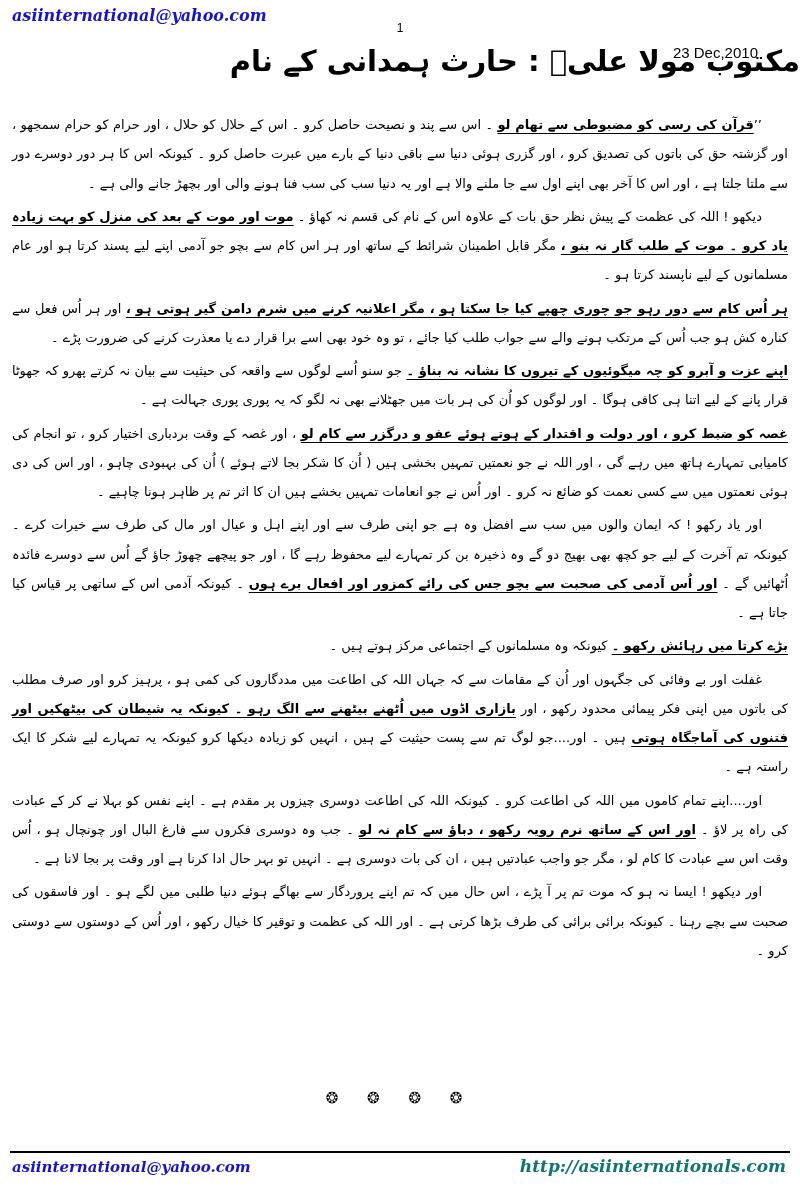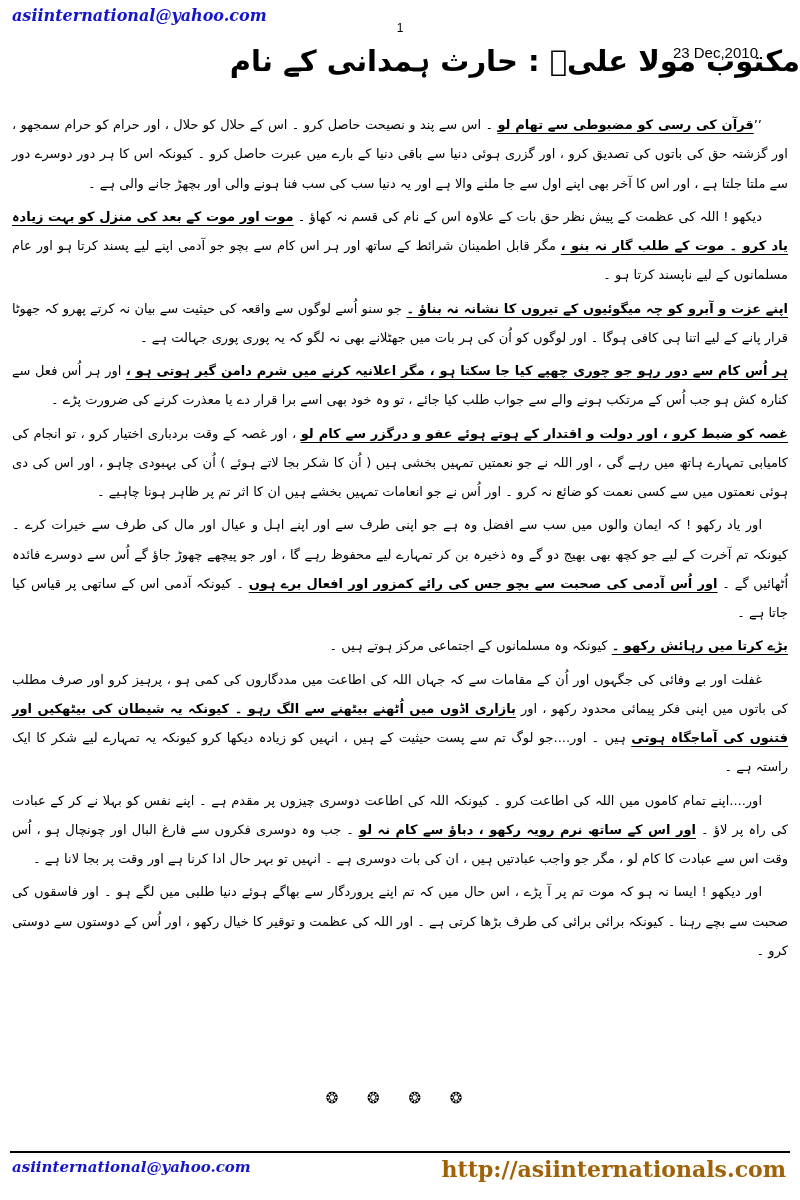--- a/index.html
+++ b/index.html
@@ -53,41 +53,41 @@
     position:absolute;top:1151px;left:10px;right:10px;
     border-top:2px solid #000;height:0;
   }
   .footer-email{
     position:absolute;top:1158px;left:12px;
     font-family:"DejaVu Serif",serif;font-style:italic;font-weight:bold;
     font-size:15px;color:#1414cc;text-decoration:none;
   }
   .footer-site{
     position:absolute;top:1156px;right:14px;
-    font-family:"DejaVu Serif",serif;font-weight:bold;
-    font-size:22px;color:#a16207;text-decoration:none;
+    font-family:"DejaVu Serif",serif;font-style:italic;font-weight:bold;
+    font-size:17px;color:#0f766e;text-decoration:none;
   }
 </style>
 </head>
 <body>
 
 <div class="page">
 
   <a class="top-email" href="#">asiinternational@yahoo.com</a>
   <div class="pagenum">1</div>
   <div class="title-row">
     <span class="doc-title">مکتوب مولا علیؑ : حارث ہمدانی کے نام</span>
   </div>
   <div class="doc-date">23 Dec,2010</div>
 
   <div class="content" id="content">
       <p class="para indent"><span class="seg-normal">’’</span><span class="seg-emphasis">قرآن کی رسی کو مضبوطی سے تھام لو</span><span class="seg-normal"> ۔ اس سے پند و نصیحت حاصل کرو ۔ اس کے حلال کو حلال ، اور حرام کو حرام سمجھو ، اور گزشتہ حق کی باتوں کی تصدیق کرو ،  اور گزری ہوئی دنیا سے باقی دنیا کے بارے میں عبرت حاصل کرو ۔ کیونکہ اس کا ہر دور دوسرے دور سے ملتا جلتا ہے ، اور اس کا آخر بھی اپنے اول سے جا ملنے والا ہے اور یہ دنیا سب کی سب فنا ہونے والی اور بچھڑ جانے والی ہے ۔</span></p>
       <p class="para indent"><span class="seg-normal">دیکھو !   اللہ کی عظمت کے پیش نظر حق بات کے علاوہ اس کے نام کی قسم نہ کھاؤ ۔ </span><span class="seg-emphasis">موت اور موت کے بعد کی منزل کو بہت زیادہ یاد کرو ۔ موت کے طلب گار نہ بنو ،</span><span class="seg-normal">  مگر قابل اطمینان شرائط کے ساتھ اور ہر اس کام سے بچو جو آدمی اپنے لیے پسند کرتا ہو اور عام مسلمانوں کے لیے ناپسند کرتا ہو ۔</span></p>
+      <p class="para"><span class="seg-emphasis">ہر اُس کام سے دور رہو جو چوری چھپے کیا جا سکتا ہو ، مگر اعلانیہ کرنے میں شرم دامن گیر ہوتی ہو ،</span><span class="seg-normal"> اور ہر اُس فعل سے کنارہ کش ہو جب اُس کے مرتکب ہونے والے سے جواب طلب کیا جائے ، تو وہ خود بھی اسے برا قرار دے یا معذرت کرنے کی ضرورت پڑے ۔</span></p>
       <p class="para"><span class="seg-emphasis">اپنے عزت و آبرو کو چہ میگوئیوں کے تیروں کا نشانہ نہ بناؤ ۔</span><span class="seg-normal">  جو سنو اُسے لوگوں سے واقعہ کی حیثیت سے بیان نہ کرتے پھرو کہ جھوٹا قرار پانے کے لیے اتنا ہی کافی ہوگا ۔  اور لوگوں کو اُن کی ہر بات میں جھٹلانے بھی نہ لگو کہ یہ پوری پوری جہالت ہے ۔</span></p>
-      <p class="para"><span class="seg-emphasis">ہر اُس کام سے دور رہو جو چوری چھپے کیا جا سکتا ہو ، مگر اعلانیہ کرنے میں شرم دامن گیر ہوتی ہو ،</span><span class="seg-normal"> اور ہر اُس فعل سے کنارہ کش ہو جب اُس کے مرتکب ہونے والے سے جواب طلب کیا جائے ، تو وہ خود بھی اسے برا قرار دے یا معذرت کرنے کی ضرورت پڑے ۔</span></p>
       <p class="para"><span class="seg-emphasis">غصہ کو ضبط کرو ،  اور دولت و اقتدار کے ہوتے ہوئے عفو و درگزر سے کام لو</span><span class="seg-normal"> ،  اور غصہ کے وقت بردباری اختیار کرو ،  تو انجام کی کامیابی تمہارے ہاتھ میں رہے گی ،  اور اللہ نے جو نعمتیں تمہیں بخشی ہیں ( اُن کا شکر بجا لاتے ہوئے ) اُن کی بہبودی چاہو ، اور اس کی دی ہوئی نعمتوں میں سے کسی نعمت کو ضائع نہ کرو ۔  اور اُس نے جو انعامات تمہیں بخشے ہیں ان کا اثر تم پر ظاہر ہونا چاہیے ۔</span></p>
       <p class="para indent"><span class="seg-normal">اور یاد رکھو ! کہ ایمان والوں میں سب سے افضل وہ ہے جو اپنی طرف سے اور اپنے اہل و عیال اور مال کی طرف سے خیرات کرے ۔ کیونکہ تم آخرت کے لیے جو کچھ بھی بھیج دو گے وہ ذخیرہ بن کر تمہارے لیے محفوظ رہے گا ،  اور جو پیچھے چھوڑ جاؤ گے اُس سے دوسرے فائدہ اُٹھائیں گے ۔ </span><span class="seg-emphasis">اور اُس آدمی کی صحبت سے بچو جس کی رائے کمزور اور افعال برے ہوں</span><span class="seg-normal"> ۔ کیونکہ آدمی اس کے ساتھی پر قیاس کیا جاتا ہے ۔</span></p>
       <p class="para"><span class="seg-emphasis">بڑے کرتا میں رہائش رکھو ۔</span><span class="seg-normal">   کیونکہ وہ مسلمانوں کے اجتماعی مرکز ہوتے ہیں ۔</span></p>
       <p class="para indent"><span class="seg-normal">غفلت اور بے وفائی کی جگہوں اور اُن کے مقامات سے کہ جہاں اللہ کی اطاعت میں مددگاروں کی کمی ہو ،  پرہیز کرو اور صرف مطلب کی باتوں میں اپنی فکر پیمائی محدود رکھو ،  اور </span><span class="seg-emphasis">بازاری اڈوں میں اُٹھنے بیٹھنے سے الگ رہو ۔ کیونکہ یہ شیطان کی بیٹھکیں اور فتنوں کی آماجگاہ ہوتی</span><span class="seg-normal"> ہیں ۔  اور....جو لوگ تم سے پست حیثیت کے ہیں ، انہیں کو زیادہ دیکھا کرو کیونکہ یہ تمہارے لیے شکر کا ایک راستہ ہے ۔</span></p>
       <p class="para indent"><span class="seg-normal">اور....اپنے تمام کاموں میں اللہ کی اطاعت کرو ۔   کیونکہ اللہ کی اطاعت دوسری چیزوں پر مقدم ہے ۔ اپنے نفس کو بہلا نے کر کے عبادت کی راہ پر لاؤ ۔ </span><span class="seg-emphasis">اور اس کے ساتھ نرم رویہ رکھو ،  دباؤ سے کام نہ لو</span><span class="seg-normal"> ۔  جب وہ دوسری فکروں سے فارغ البال اور چونچال ہو ، اُس وقت اس سے عبادت کا کام لو ، مگر جو واجب عبادتیں ہیں ،  ان کی بات دوسری ہے ۔ انہیں تو بہر حال ادا کرنا ہے اور وقت پر بجا لانا ہے ۔</span></p>
       <p class="para indent"><span class="seg-normal">اور دیکھو ! ایسا نہ ہو کہ موت تم پر آ پڑے ،  اس حال میں کہ تم اپنے پروردگار سے بھاگے ہوئے دنیا طلبی میں لگے ہو ۔  اور فاسقوں کی صحبت سے بچے رہنا ۔ کیونکہ برائی برائی کی طرف بڑھا کرتی ہے ۔ اور اللہ کی عظمت و توقیر کا خیال رکھو ، اور اُس کے دوستوں سے دوستی کرو ۔ </span></p>
     </div>
 
   <div class="ornament">❂ ❂ ❂ ❂</div>
 

